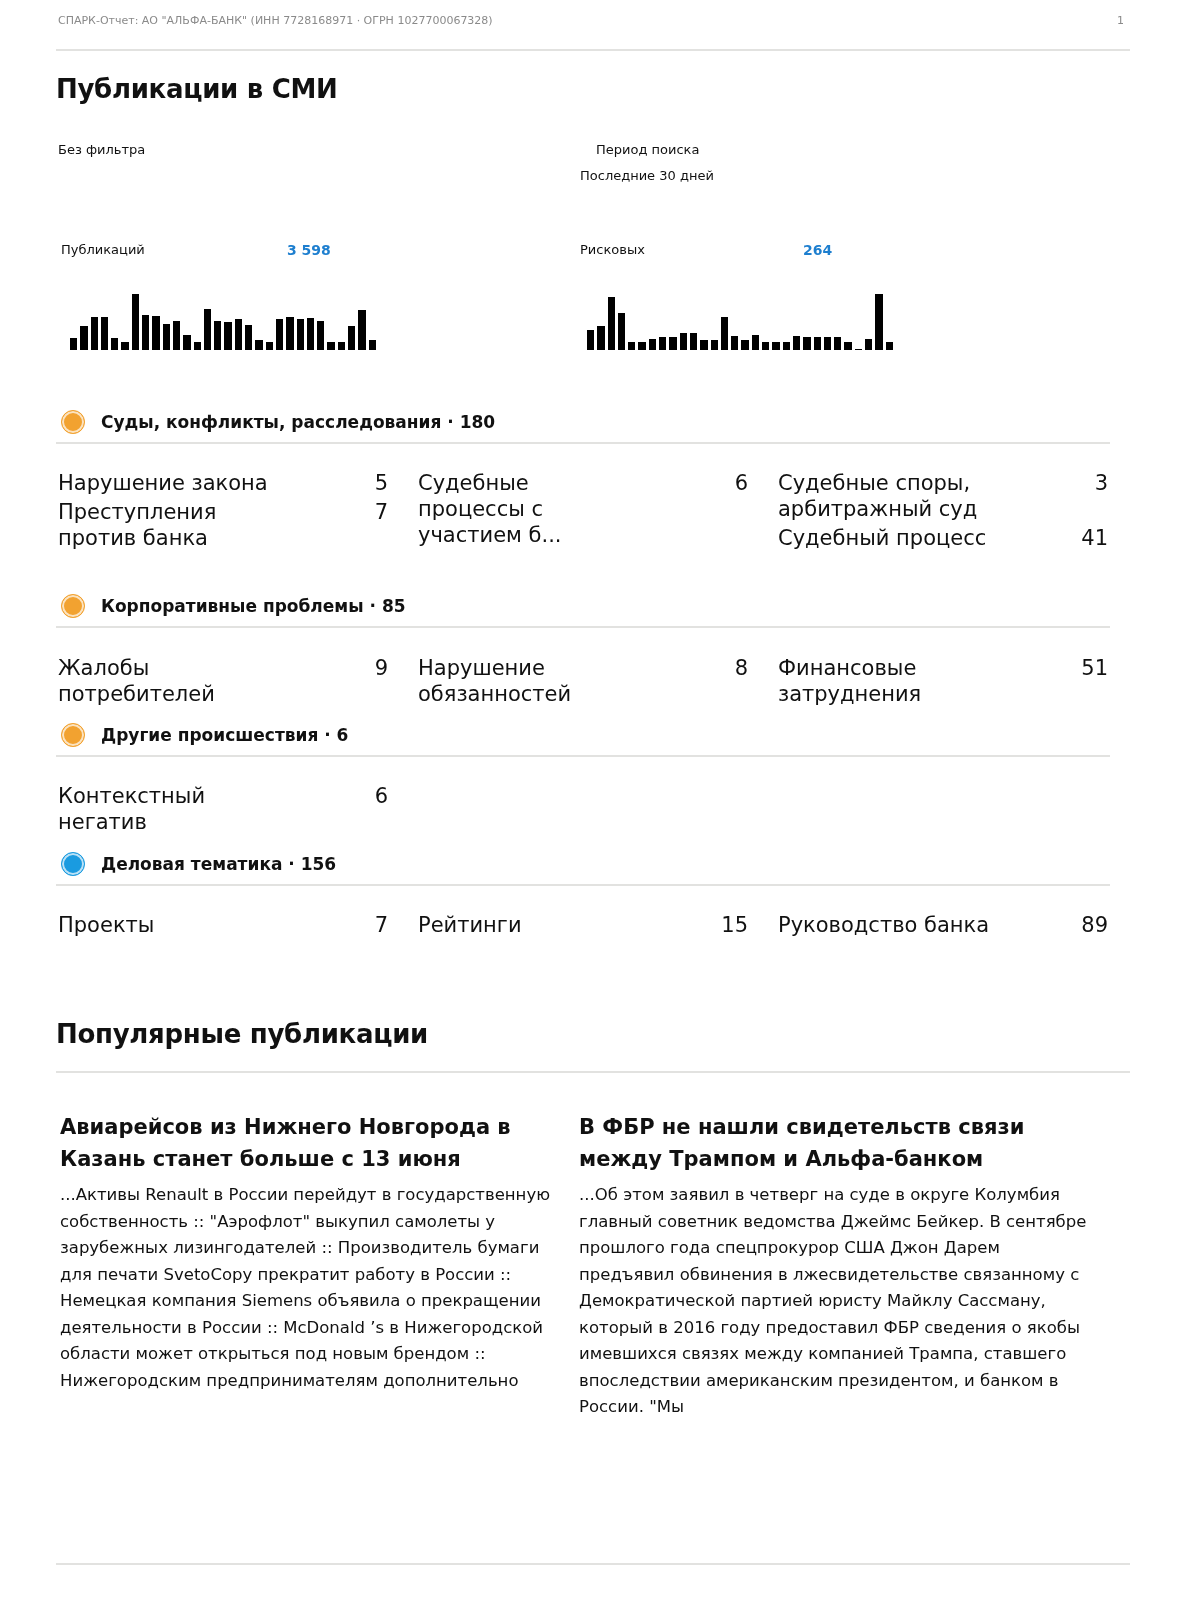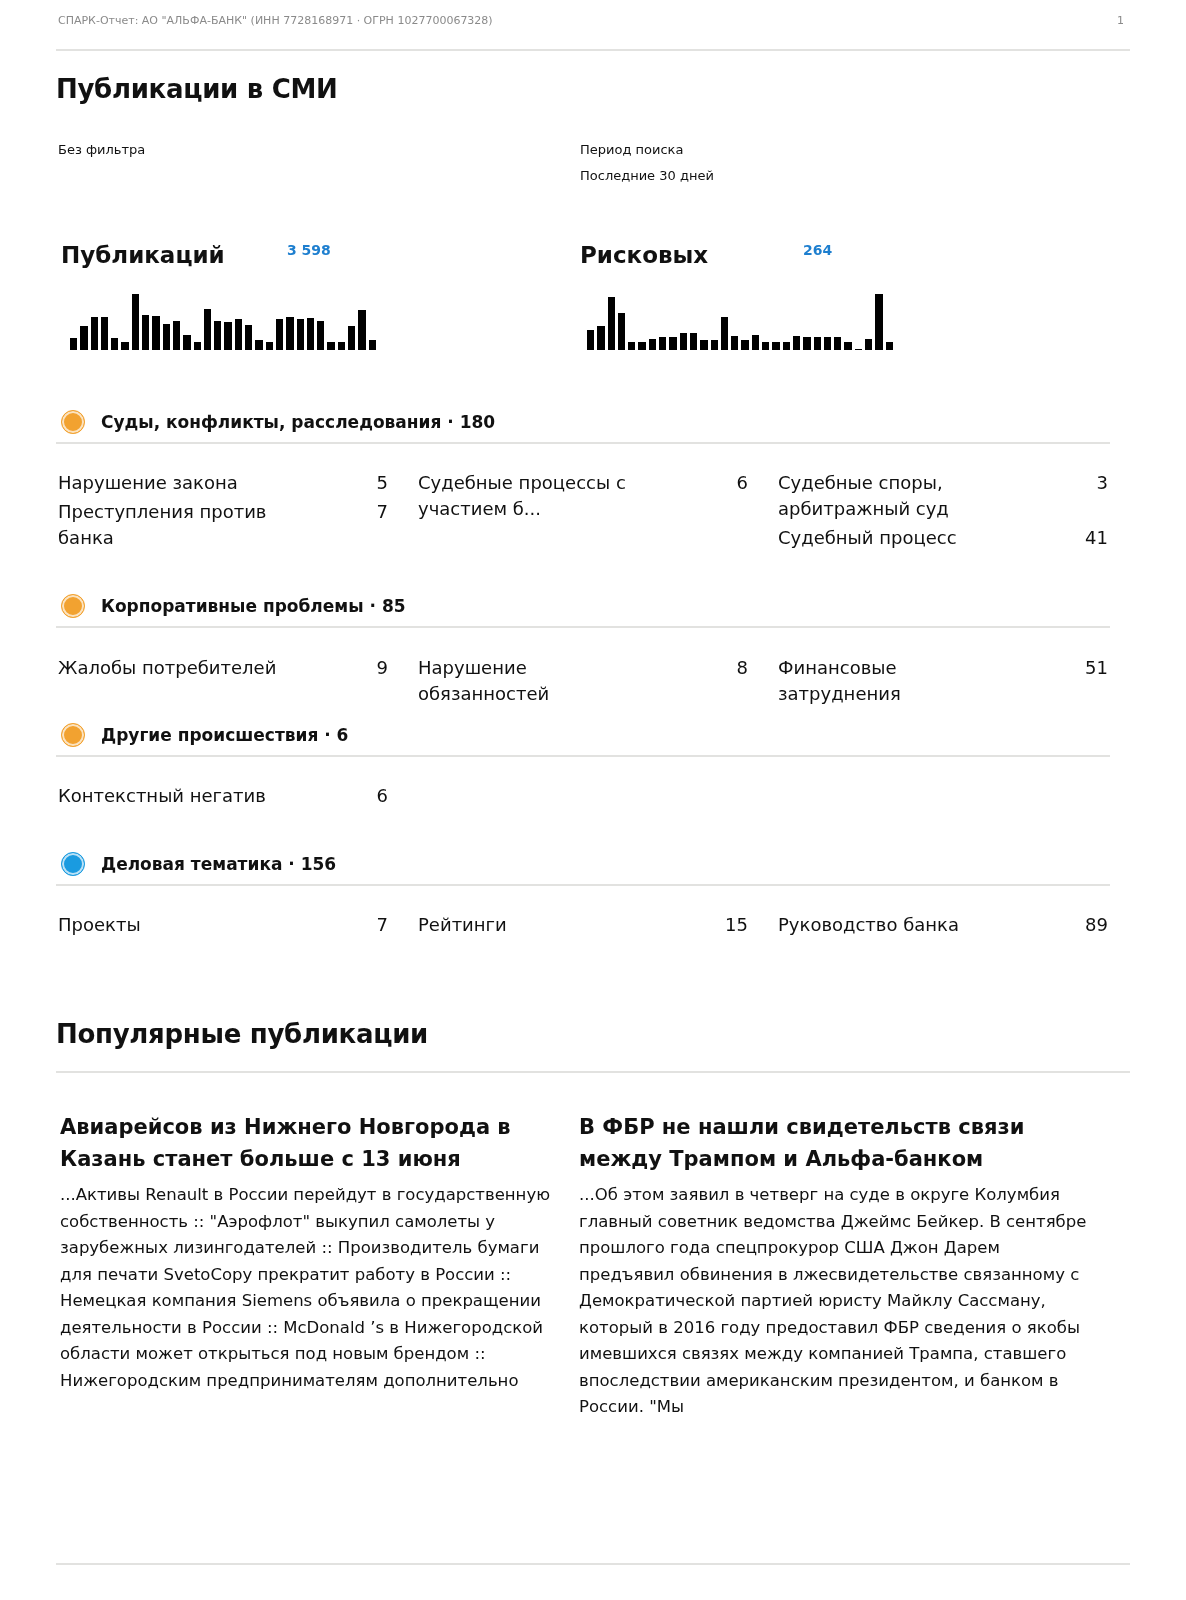--- a/index.html
+++ b/index.html
@@ -2,48 +2,48 @@
 <html><head>
 <meta charset="utf-8">
 <style>
   * { box-sizing: border-box; margin: 0; padding: 0; }
   html, body { width: 1186px; height: 1600px; background: #fff; overflow: hidden; }
   body { font-family: "DejaVu Sans", sans-serif; color: #111; position: relative; }
   .topbar { position: absolute; left: 58px; top: 14px; right: 62px; height: 20px; font-size: 11px; color: #8a8a8a; display: flex; justify-content: space-between; }
   .hr { position: absolute; left: 56px; right: 56px; height: 2px; background: #e2e2e0; }
   .h1 { position: absolute; left: 56px; font-size: 26px; font-weight: bold; letter-spacing: -0.3px; }
   .txt { position: absolute; font-size: 13px; line-height: 26px; }
-  .stat-label { position: absolute; font-size: 23px; font-weight: bold; }
+  .stat-label { position: absolute; font-size: 13px; font-weight: normal; }
   .stat-value { position: absolute; font-size: 14px; font-weight: bold; color: #1e7fcf; }
   .bars { position: absolute; display: flex; align-items: flex-end; height: 60px; gap: 3px; }
   .bar { width: 7.3px; background: #000; }
   .sec-head { position: absolute; left: 56px; width: 1054px; height: 34px; display: flex; align-items: center; border-bottom: 2px solid #e2e2e0; padding-bottom: 8px; }
   .dot { width: 24px; height: 24px; border-radius: 50%; margin-left: 5px; margin-right: 16px; box-shadow: inset 0 0 0 2px rgba(255,255,255,0.7); border: 1px solid; }
   .sec-title { font-size: 17px; font-weight: bold; }
   .grid { position: absolute; left: 58px; width: 1044px; display: grid; grid-template-columns: 330px 330px 330px; column-gap: 30px; }
   .col { display: flex; flex-direction: column; }
-  .row { display: flex; justify-content: space-between; font-size: 18px; line-height: 26px; margin-bottom: 3px; }
+  .row { display: flex; justify-content: space-between; font-size: 21px; line-height: 26px; margin-bottom: 3px; }
   .row .lbl { max-width: 220px; }
   .row .num { text-align: right; min-width: 30px; }
   .art-title { position: absolute; font-size: 21px; font-weight: bold; line-height: 32px; width: 500px; }
   .art-body { position: absolute; font-size: 16.5px; line-height: 26.5px; width: 512px; height: 238px; overflow: hidden; }
 </style>
 </head>
 <body>
 
 <div class="topbar">
   <span>СПАРК-Отчет: АО "АЛЬФА-БАНК" (ИНН 7728168971 · ОГРН 1027700067328)</span>
   <span>1</span>
 </div>
 <div class="hr" style="top:49px;"></div>
 
 <div class="h1" style="top:74px;">Публикации в СМИ</div>
 
 <div class="txt" style="left:58px; top:137px;">Без фильтра</div>
-<div class="txt" style="left:580px; top:137px;">Период поиска</div>
+<div class="txt" style="left:596px; top:137px;">Период поиска</div>
 <div class="txt" style="left:580px; top:163px;">Последние 30 дней</div>
 
 <div class="stat-label" style="left:61px; top:242px;">Публикаций</div>
 <div class="stat-value" style="left:287px; top:242px;">3 598</div>
 <div class="stat-label" style="left:580px; top:242px;">Рисковых</div>
 <div class="stat-value" style="left:803px; top:242px;">264</div>
 
 <div class="bars" id="chart0" style="left:70px; top:290px;">
     <div class="bar" style="height: 12px;"></div>
     <div class="bar" style="height: 24px;"></div>

